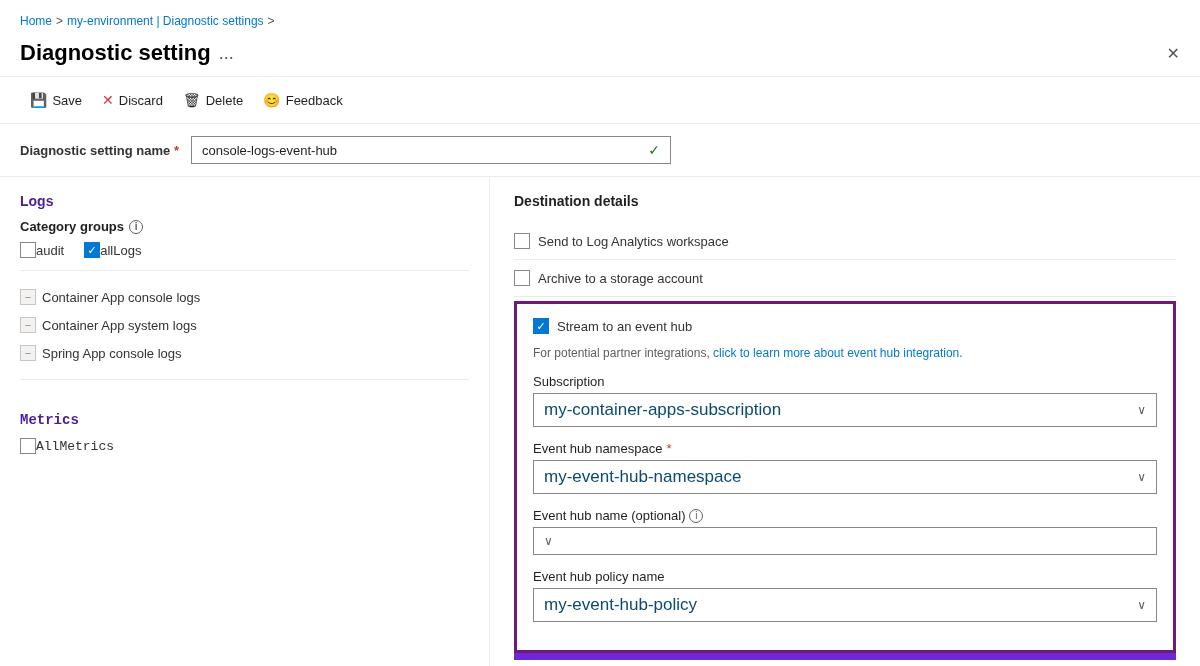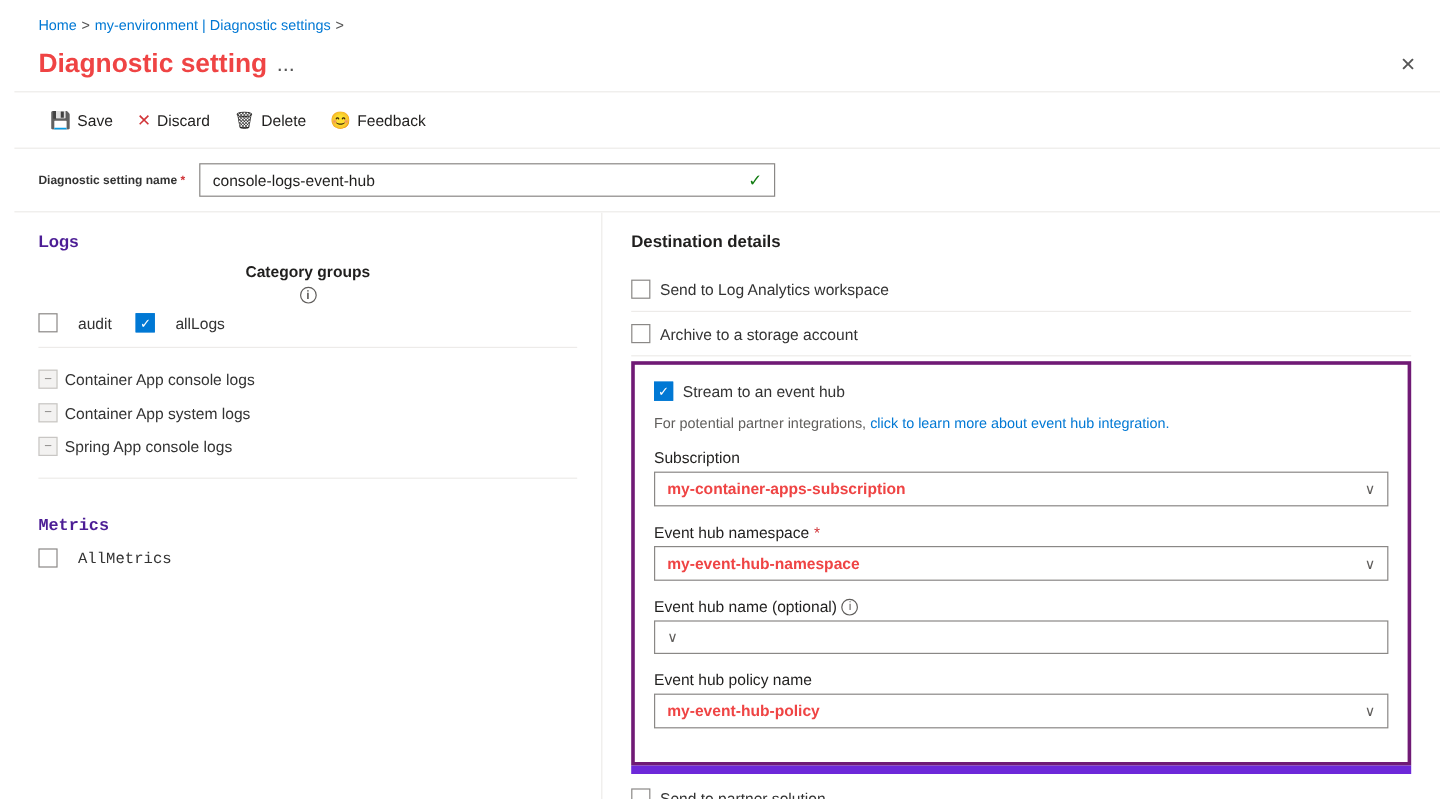--- a/index.html
+++ b/index.html
@@ -1,50 +1,50 @@
 <!DOCTYPE html>
 <html><head>
   <meta charset="utf-8">
   <style>
     * { box-sizing: border-box; margin: 0; padding: 0; }
     body { font-family: 'Segoe UI', Arial, sans-serif; font-size: 13px; color: #333; background: #fff; }
 
-    .page-container { width: 1200px; height: 666px; background: #fff; overflow: hidden; position: relative; padding-left: 12px; }
+    .page-container { width: 1200px; height: 666px; background: #fff; overflow: hidden; position: relative; }
 
     .breadcrumb { display: flex; align-items: center; gap: 4px; padding: 14px 20px 8px; font-size: 12px; color: #0078d4; }
     .breadcrumb span { color: #555; }
     .breadcrumb a { color: #0078d4; text-decoration: none; cursor: pointer; }
 
     .page-header { display: flex; align-items: center; padding: 4px 20px 10px; border-bottom: 1px solid #edebe9; }
-    .page-title { font-size: 22px; font-weight: 600; color: #ef4444; margin-right: 8px; }
+    .page-title { font-size: 22px; font-weight: 600; color: #000000; margin-right: 8px; }
     .page-title-dots { font-size: 18px; color: #555; cursor: pointer; }
     .close-btn { position: absolute; right: 20px; top: 44px; cursor: pointer; font-size: 16px; color: #555; border: none; background: none; }
 
     .toolbar { display: flex; align-items: center; gap: 0; padding: 10px 20px; border-bottom: 1px solid #edebe9; }
     .toolbar-btn { display: flex; align-items: center; gap: 5px; padding: 5px 10px; cursor: pointer; background: none; border: none; color: #201f1e; font-size: 13px; }
     .toolbar-btn .icon { font-size: 14px; }
     .toolbar-btn.discard .icon { color: #d13438; }
     .toolbar-btn.feedback .icon { color: #0078d4; }
 
     .content { display: flex; height: calc(666px - 130px); overflow: hidden; }
 
     .left-panel { width: 490px; padding: 16px 20px; border-right: 1px solid #edebe9; overflow-y: auto; }
     .right-panel { flex: 1; padding: 16px 24px; overflow-y: auto; }
     .required { color: #d13438; }
     .field-input { display: flex; align-items: center; border: 1px solid #8a8886; padding: 5px 10px; width: 490px; background: #fff; }
     .field-input input { border: none; outline: none; flex: 1; font-size: 13px; color: #201f1e; }
     .field-input .check-icon { color: #107c10; font-size: 14px; }
 
     .section-title { font-size: 14px; font-weight: 600; margin-bottom: 10px; color: #4c1d95; }
 
-    .subsection-title { font-size: 13px; font-weight: 600; margin-bottom: 8px; color: #201f1e; display: flex; align-items: center; gap: 5px; flex-direction: column; }
+    .subsection-title { font-size: 13px; font-weight: 600; margin-bottom: 8px; color: #201f1e; display: flex; align-items: center; gap: 5px; }
     .info-icon { width: 14px; height: 14px; border-radius: 50%; border: 1px solid #605e5c; color: #605e5c; display: inline-flex; align-items: center; justify-content: center; font-size: 10px; cursor: pointer; }
 
     .checkbox-group { display: flex; align-items: center; gap: 20px; margin-bottom: 12px; }
-    .checkbox-item { display: flex; align-items: center; gap: 17px; cursor: pointer; }
+    .checkbox-item { display: flex; align-items: center; gap: 0; cursor: pointer; }
     .checkbox-box { width: 16px; height: 16px; border: 1px solid #8a8886; background: #fff; display: flex; align-items: center; justify-content: center; }
     .checkbox-box.checked { background: #0078d4; border-color: #0078d4; }
     .checkbox-box.checked::after { content: '✓'; color: #fff; font-size: 11px; }
     .checkbox-label { font-size: 13px; }
 
     .categories-section { margin-top: 8px; }
     .cat-item { display: flex; align-items: center; gap: 6px; padding: 6px 0; }
     .cat-checkbox { width: 16px; height: 16px; border: 1px solid #c8c6c4; background: #f3f2f1; display: flex; align-items: center; justify-content: center; }
     .cat-checkbox::after { content: '−'; color: #8a8886; font-size: 11px; }
 
@@ -64,21 +64,21 @@
 
     .event-hub-box { border: 3px solid #701a75; padding: 14px 16px; margin-top: 4px; }
     .event-hub-header { display: flex; align-items: center; gap: 8px; margin-bottom: 12px; }
     .event-hub-info { font-size: 12px; color: #605e5c; margin-bottom: 14px; }
     .event-hub-info a { color: #0078d4; text-decoration: none; cursor: pointer; }
 
     .form-field { margin-bottom: 14px; }
     .form-field-label { font-size: 13px; margin-bottom: 4px; color: #201f1e; display: flex; align-items: center; gap: 4px; }
     .form-field-label .required { color: #d13438; }
     .dropdown { display: flex; align-items: center; border: 1px solid #8a8886; padding: 6px 10px; background: #fff; cursor: pointer; width: 100%; }
-    .dropdown-value { flex: 1; font-size: 13px; color: #ef4444; font-weight: bold; }
+    .dropdown-value { flex: 1; font-size: 17px; color: #0c4a6e; }
     .dropdown-arrow { font-size: 12px; color: #605e5c; }
 
     .partner-dest { display: flex; align-items: center; gap: 8px; padding-top: 12px; border-top: 7px solid #6d28d9; }
   </style>
 </head>
 <body>
 
 <div class="page-container">
 
   <div class="breadcrumb">
@@ -107,21 +107,21 @@
       <span class="icon">🗑</span>
       <span>Delete</span>
     </button>
     <button class="toolbar-btn feedback">
       <span class="icon">😊</span>
       <span>Feedback</span>
     </button>
   </div>
 
   <div style="padding: 12px 20px; border-bottom: 1px solid #edebe9; display: flex; align-items: center; gap: 12px;">
-    <span style="font-size:10px; font-weight:600;">
+    <span style="font-size:13px; font-weight:600;">
       <span>Diagnostic setting name</span>
       <span style="color:#d13438;">*</span>
     </span>
     <div class="field-input" style="width: 480px; align-items: center;">
       <input type="text" value="console-logs-event-hub" style="">
       <span class="check-icon">✓</span>
     </div>
   </div>
 
   <div class="content">

